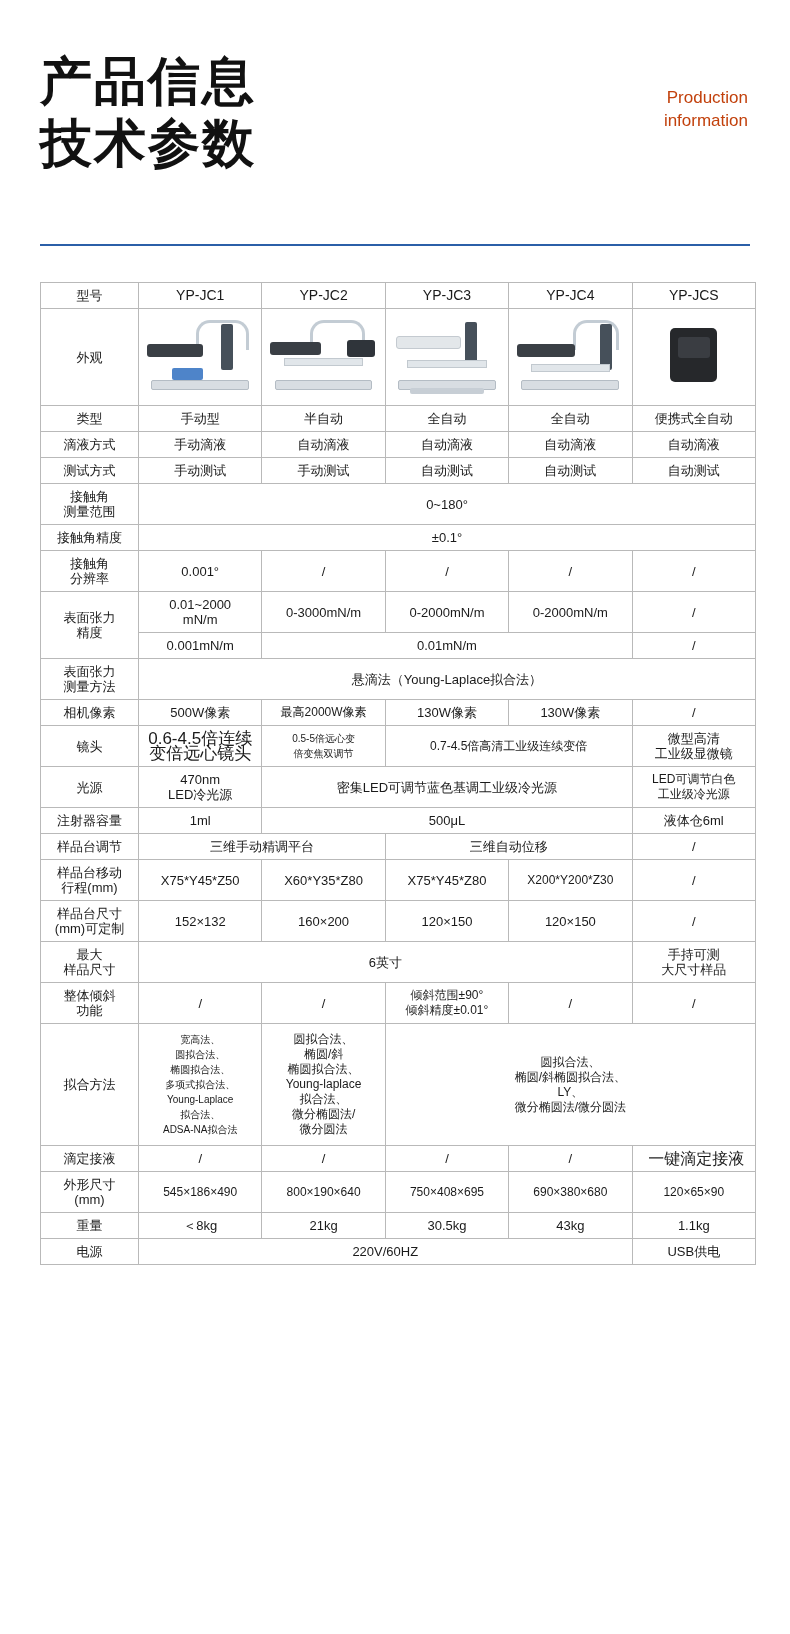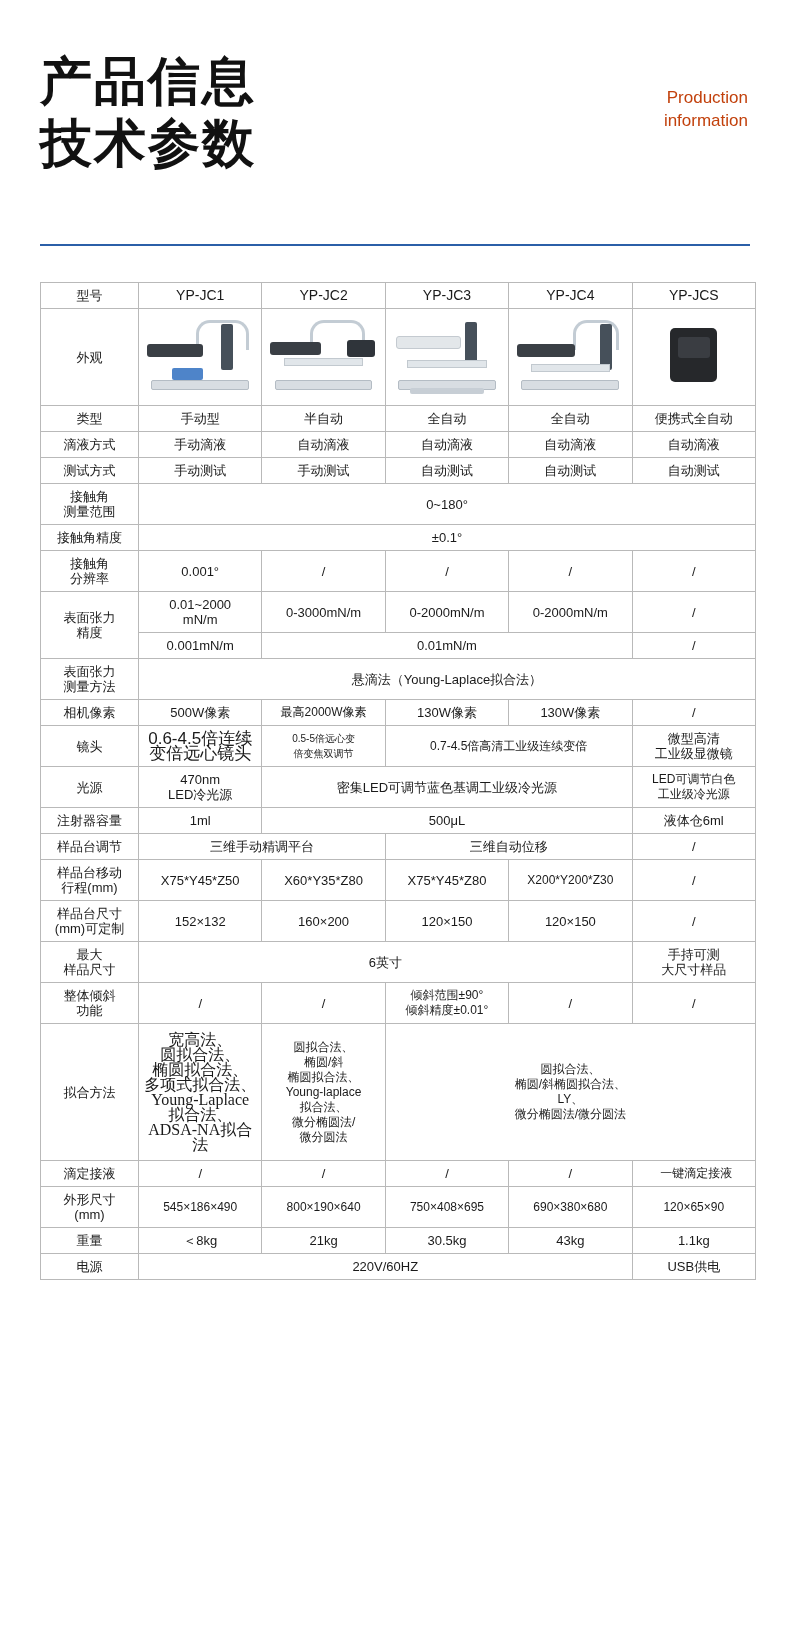--- a/index.html
+++ b/index.html
@@ -354,21 +354,21 @@
 功能</td>
           <td class="cell-multi">/</td>
           <td class="cell-multi">/</td>
           <td class="cell-multi" style="font-size: 12px;">倾斜范围±90°
 倾斜精度±0.01°</td>
           <td class="cell-multi">/</td>
           <td class="cell-multi">/</td>
         </tr>
         <tr>
           <td class="rowhead cell-multi">拟合方法</td>
-          <td class="cell-multi" style="font-size: 16px; line-height: 15px; padding: 8px 2px; font-family: Liberation Serif, serif;">宽高法、
+          <td class="cell-multi" style="font-size: 10px; line-height: 15px; padding: 8px 2px;">宽高法、
 圆拟合法、
 椭圆拟合法、
 多项式拟合法、
 Young-Laplace
 拟合法、
 ADSA-NA拟合法</td>
           <td class="cell-multi" style="font-size: 12px; line-height: 15px; padding: 8px 2px;">圆拟合法、
 椭圆/斜
 椭圆拟合法、
 Young-laplace
@@ -379,21 +379,21 @@
 椭圆/斜椭圆拟合法、
 LY、
 微分椭圆法/微分圆法</td>
         </tr>
         <tr>
           <td class="rowhead cell-multi">滴定接液</td>
           <td class="cell-multi">/</td>
           <td class="cell-multi">/</td>
           <td class="cell-multi">/</td>
           <td class="cell-multi">/</td>
-          <td class="cell-multi" style="font-size: 12px; padding-left: 8px;">一键滴定接液</td>
+          <td class="cell-multi" style="font-size: 16px; padding-left: 8px;">一键滴定接液</td>
         </tr>
         <tr>
           <td class="rowhead cell-multi">外形尺寸
 (mm)</td>
           <td class="cell-multi" style="font-size: 12px;">545×186×490</td>
           <td class="cell-multi" style="font-size: 12px;">800×190×640</td>
           <td class="cell-multi" style="font-size: 12px;">750×408×695</td>
           <td class="cell-multi" style="font-size: 12px;">690×380×680</td>
           <td class="cell-multi" style="font-size: 12px;">120×65×90</td>
         </tr>

